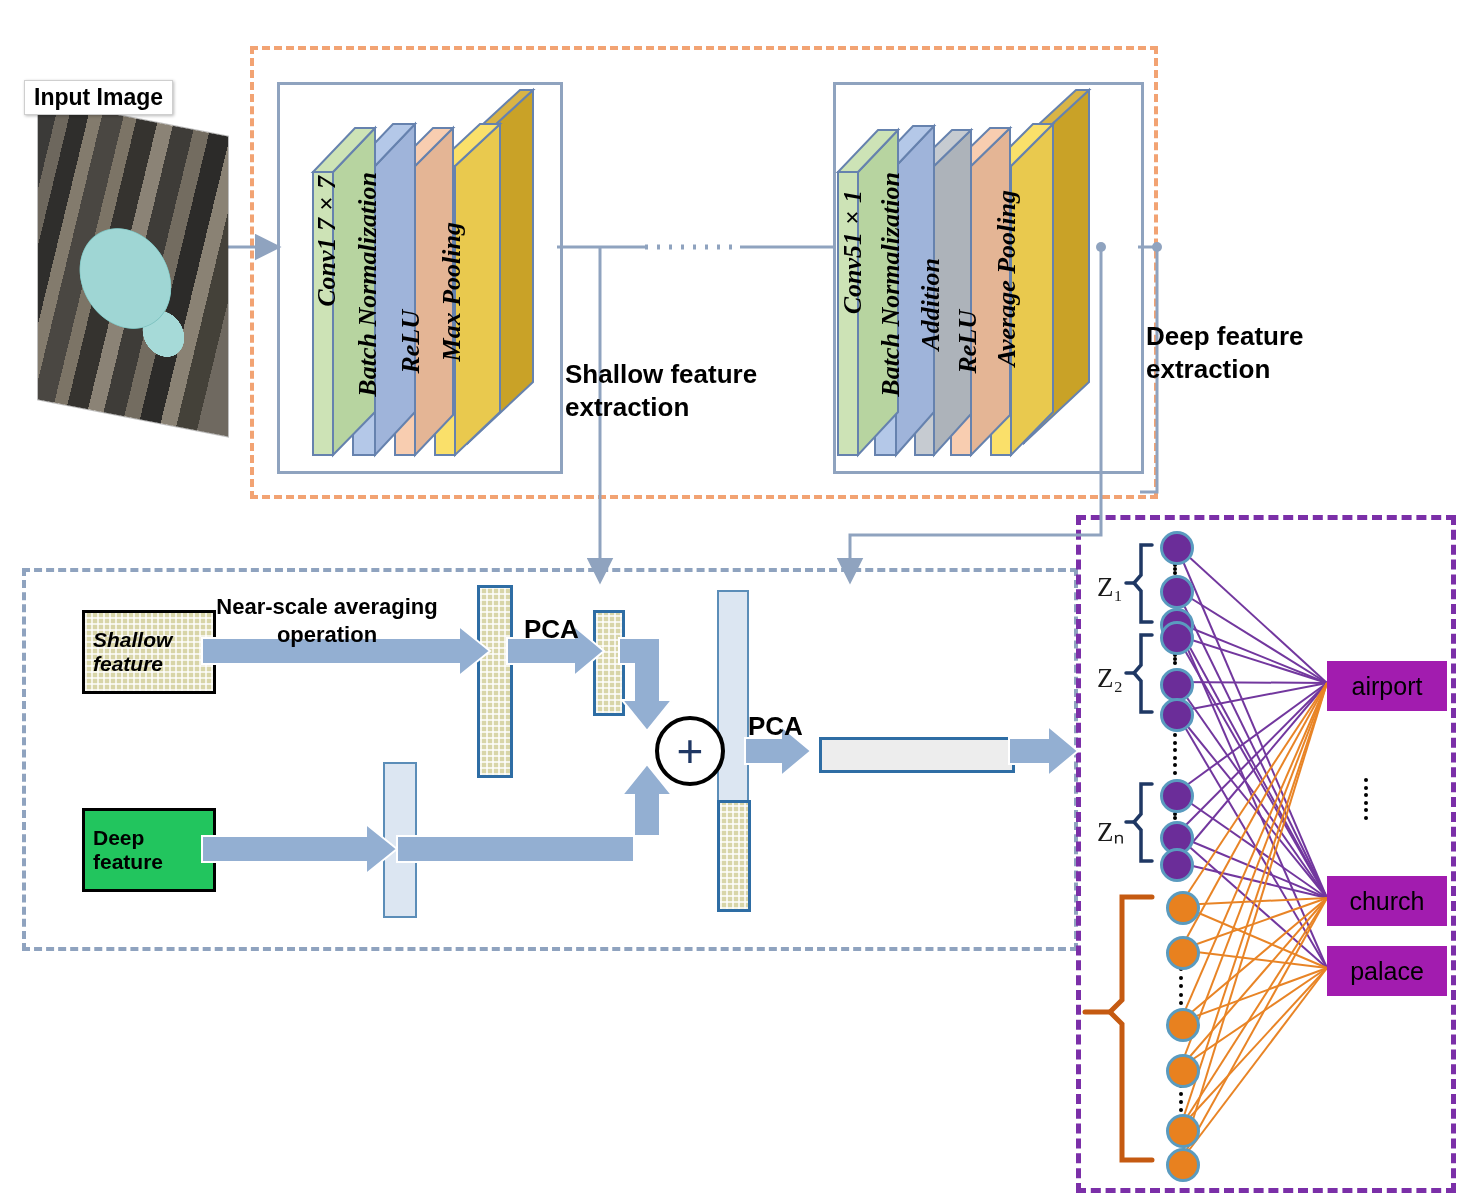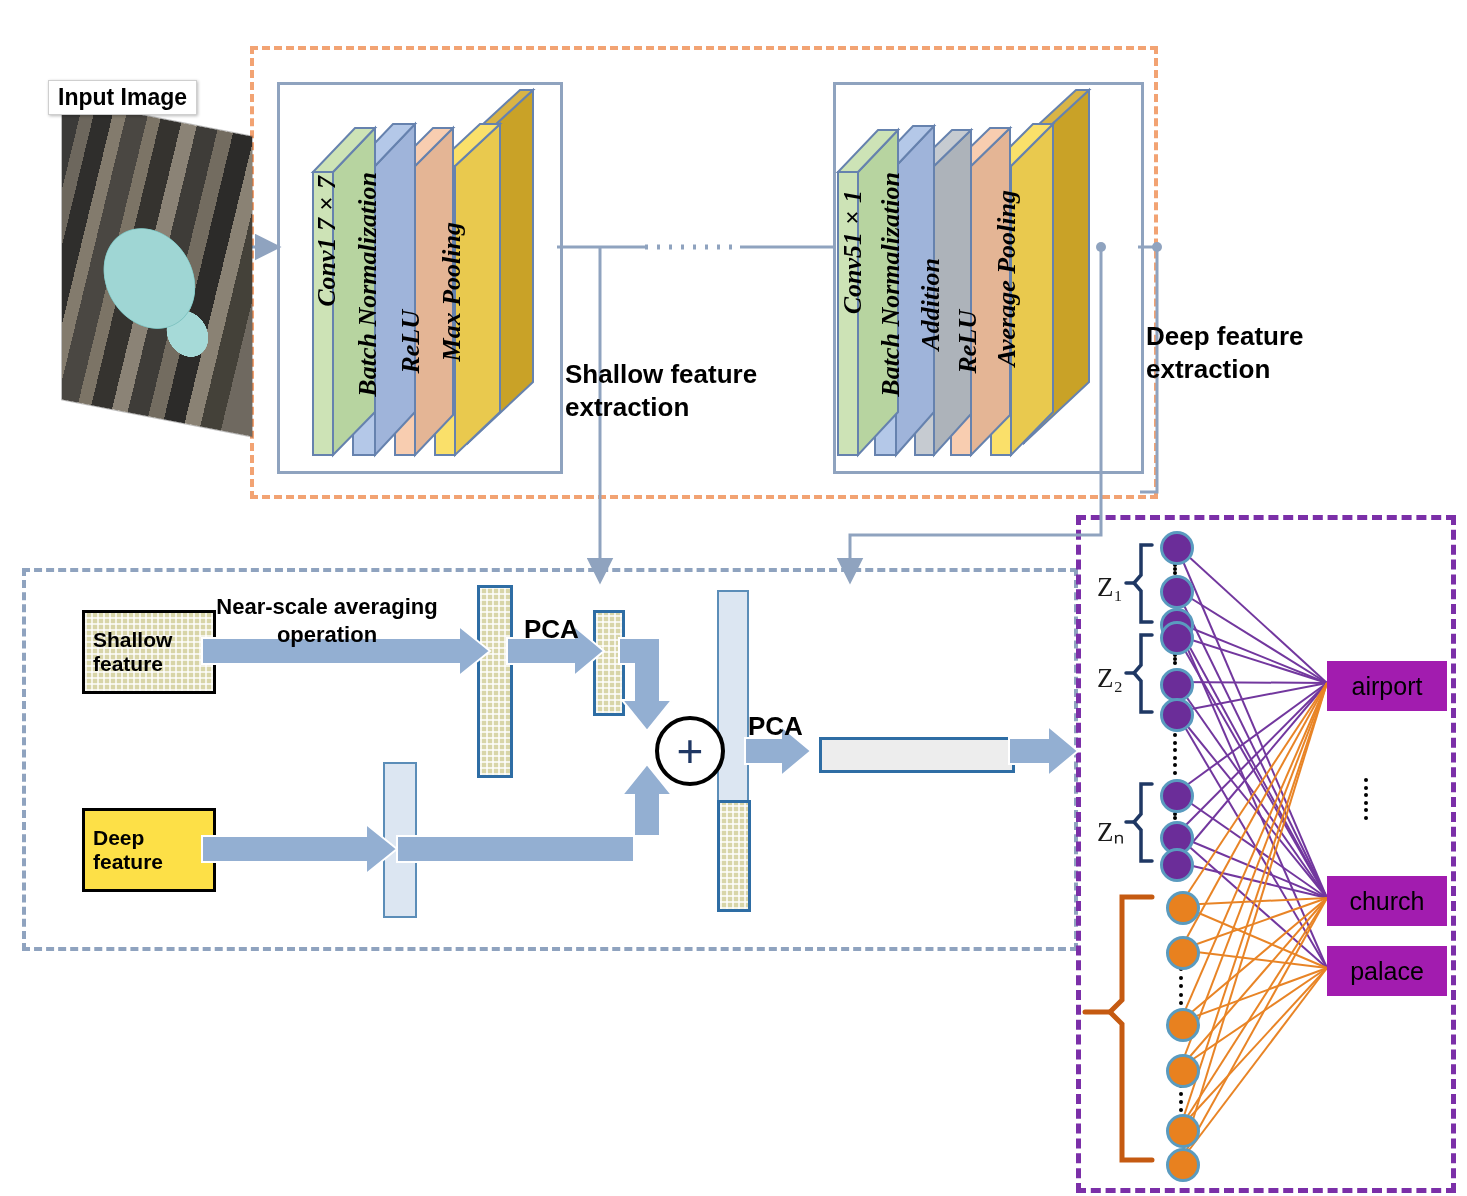--- a/index.html
+++ b/index.html
@@ -54,21 +54,21 @@
      z-index:30;display:flex;align-items:center;justify-content:center;
      padding:3px 10px;white-space:nowrap;}
 
   .vdots{position:absolute;z-index:26;display:flex;flex-direction:column;
      align-items:center;justify-content:space-between;}
   .vdots i{display:block;width:4px;height:4px;border-radius:50%;background:#000;}
   .zlab{position:absolute;font-family:"Liberation Serif",serif;font-size:27px;
      color:#1a1a1a;z-index:30;}
 
   
-  .inputimg{position:absolute;z-index:12;margin-left:24px;}
+  .inputimg{position:absolute;z-index:12;}
   .inputimg .frame{
      width:100%;height:100%;
      transform: skewY(11deg);
      background:
         radial-gradient(ellipse 38% 26% at 46% 54%, #9FD6D4 0 62%, #7FC3C1 63%, rgba(0,0,0,0) 64%),
         radial-gradient(ellipse 16% 11% at 66% 70%, #A6DAD8 0 68%, rgba(0,0,0,0) 69%),
         linear-gradient(103deg, #3b3a38 0 8%, #6d675d 8% 13%, #2f2e2c 13% 20%, #837b6d 20% 25%,
                         #4a4742 25% 33%, #7c7466 33% 38%, #35332f 38% 46%, #8b8376 46% 52%,
                         #3e3c38 52% 60%, #736c60 60% 66%, #2c2b29 66% 74%, #8a8274 74% 80%,
                         #444139 80% 88%, #6f6960 88% 100%);
@@ -209,24 +209,24 @@
 
   <div class="txt" style="left:565px;top:358px;font-size:26px;white-space:pre;">Shallow feature
 extraction</div>
   <div class="txt" style="left:1146px;top:320px;font-size:26px;white-space:pre;">Deep feature
 extraction</div>
 
   <div class="featbox" style="left:82px;top:610px;width:120px;height:78px;white-space:pre;
               background-color:#D8D5A8;
               background-image:
                 repeating-linear-gradient(0deg, rgba(255,255,255,.72) 0 2px, rgba(0,0,0,0) 2px 6px),
-                repeating-linear-gradient(90deg, rgba(255,255,255,.72) 0 2px, rgba(0,0,0,0) 2px 6px);">Shallow
+                repeating-linear-gradient(90deg, rgba(255,255,255,.72) 0 2px, rgba(0,0,0,0) 2px 6px); font-style: italic;">Shallow
 feature</div>
 
-  <div class="featbox" style="left:82px;top:808px;width:120px;height:78px;white-space:pre;background:#fde047;">Deep
+  <div class="featbox" style="left:82px;top:808px;width:120px;height:78px;white-space:pre;background:#22c55e;">Deep
 feature</div>
 
   <div class="txt" style="left:212px;top:593px;font-size:22px;white-space:pre;text-align:center;width:230px;">Near-scale averaging
 operation</div>
 
   <div class="txt" style="left:524px;top:613px;font-size:26px;">PCA</div>
   <div class="txt" style="left:748px;top:710px;font-size:26px;">PCA</div>
 
   <div class="texbar" style="left:477px;top:585px;width:30px;height:187px;"></div>
   <div class="texbar" style="left:593px;top:610px;width:26px;height:100px;"></div>

